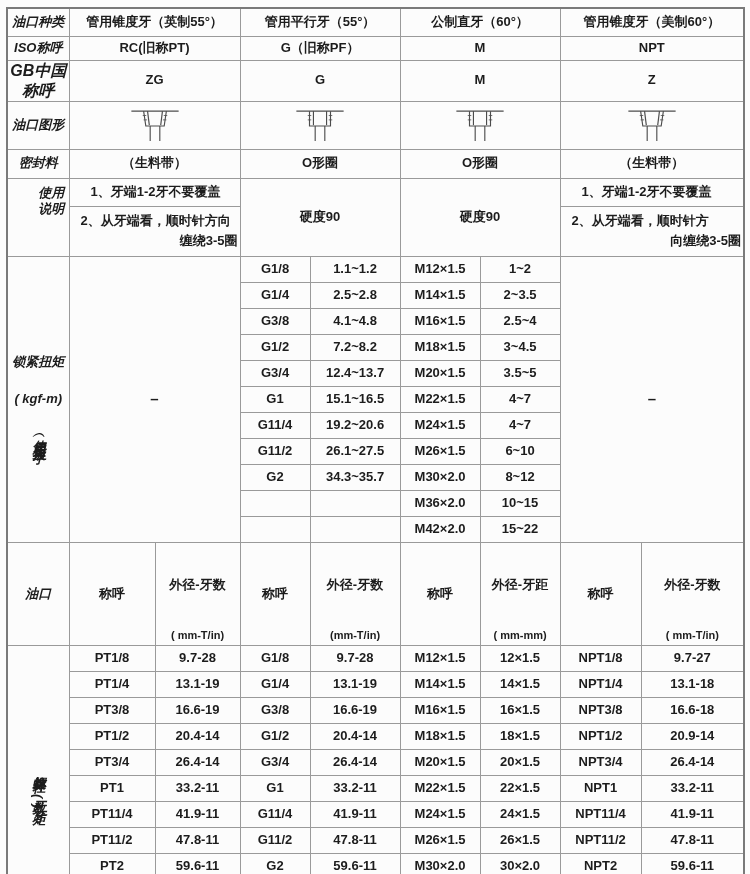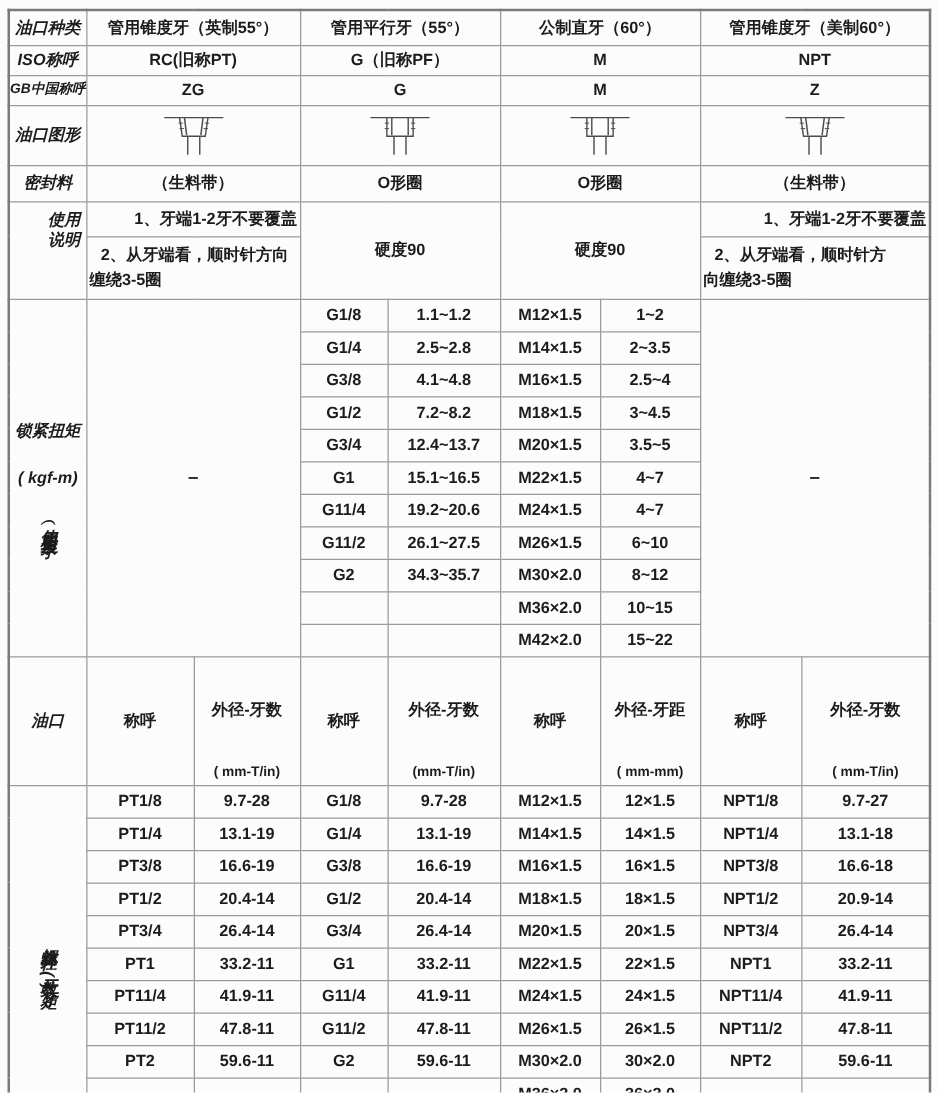--- a/index.html
+++ b/index.html
@@ -35,25 +35,25 @@
   tr.h28{height:28px}
   tr.h24{height:24px}
   tr.h48{height:48px}
   tr.h29{height:29px}
   tr.h50{height:50px}
   tr.h52{height:52px}
   #torque-body tr{height:26px}
   #thread-body tr{height:26px}
 
   td.lbl{font-weight:700;font-style:italic;}
-  td.lbl-sm{font-size:11px;padding:0;}
+  td.lbl-sm{font-size:16px;padding:0;}
   td.top{vertical-align:top;padding-top:6px;padding-left:28px;}
-  td.left-text{text-align:right;padding-left:21px;}
+  td.left-text{text-align:left;padding-left:21px;}
   .usage-two div.l1{text-align:left;padding-left:9px;}
-  .usage-two div.l2{text-align:left;padding-top:3px;}
+  .usage-two div.l2{text-align:right;padding-top:3px;}
   td.dash{font-size:15px;}
 
   .torque-label{
     display:flex;flex-direction:column;align-items:center;
     justify-content:center;gap:21px;
   }
   .vert{
     writing-mode:vertical-rl;
     letter-spacing:2px;
     font-size:13px;

